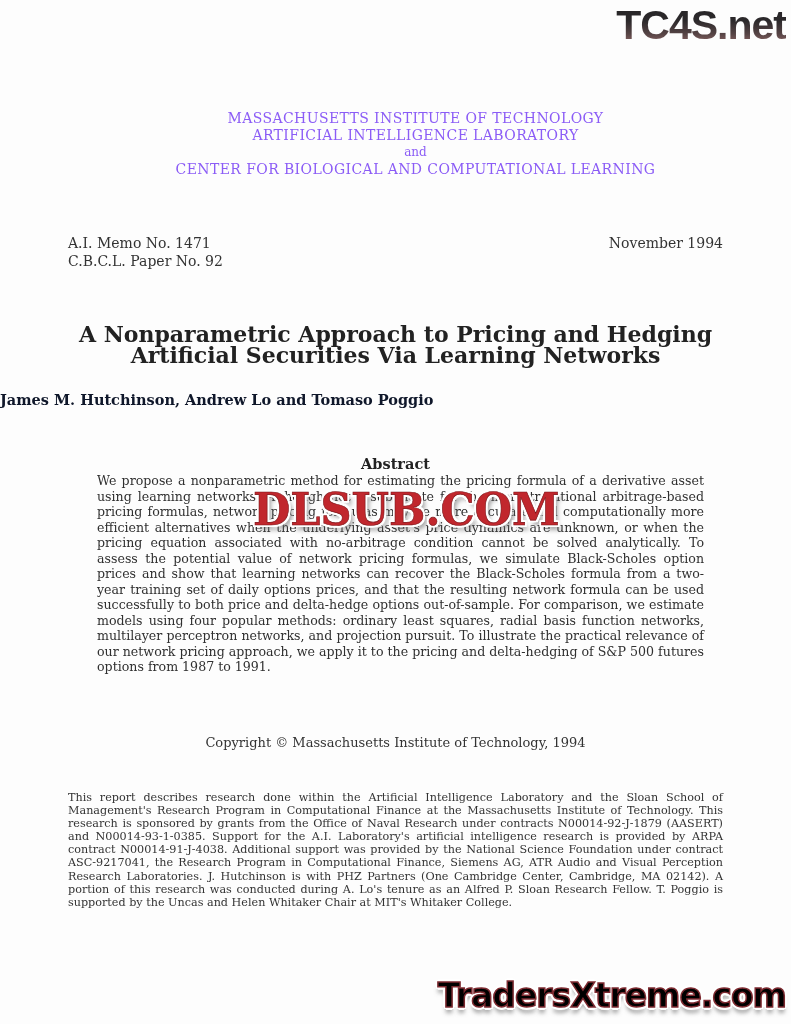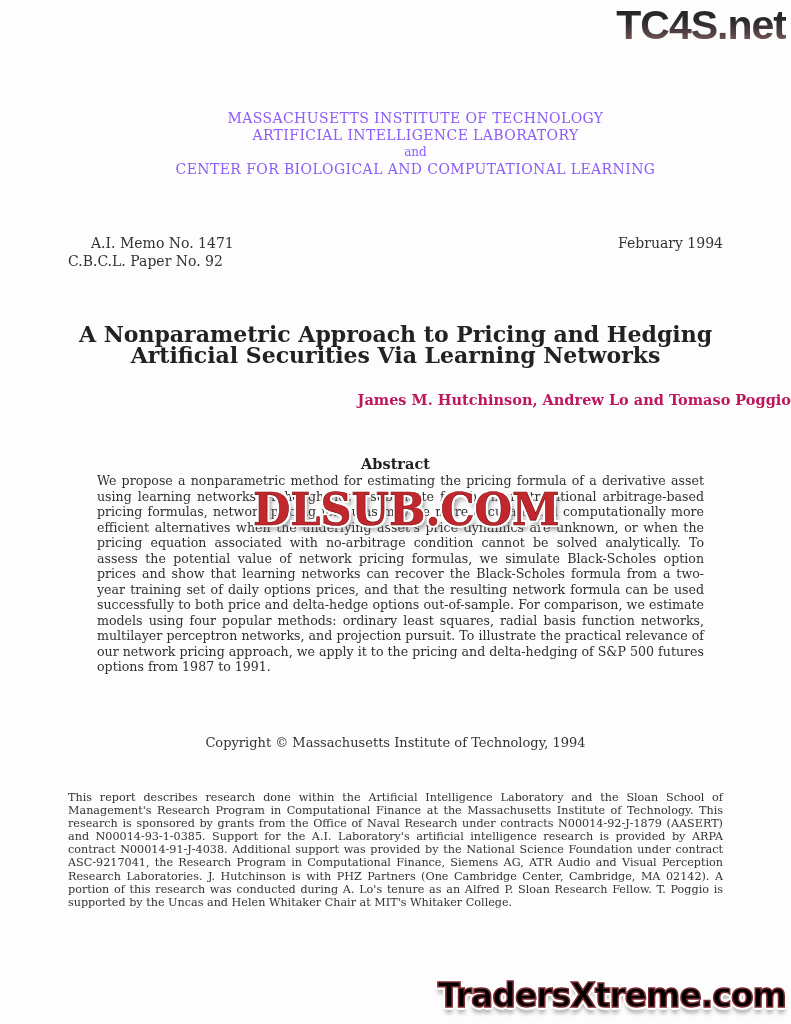--- a/index.html
+++ b/index.html
@@ -48,45 +48,45 @@
   
   .memo {
     position: absolute;
     top: 234px;
     left: 68px;
     width: 655px;
     font-size: 14px;
     line-height: 18px;
     color: #333;
   }
-  .memo-row { display: flex; justify-content: space-between; margin-left: 23px; }
+  .memo-row { display: flex; justify-content: space-between; }
 
   
   .title {
     position: absolute;
     top: 324px;
     left: 0;
     width: 100%;
     text-align: center;
     font-weight: bold;
     font-size: 22px;
     line-height: 21px;
     color: #222;
   }
 
   
   .authors {
     position: absolute;
     top: 391px;
     left: 0;
     width: 100%;
-    text-align: right;
+    text-align: left;
     font-weight: bold;
     font-size: 14.5px;
-    color: #be185d;
+    color: #0f172a;
   }
 
   
   .abs-head {
     position: absolute;
     top: 455px;
     left: 0;
     width: 100%;
     text-align: center;
     font-weight: bold;
@@ -173,21 +173,21 @@
   <div class="inst">
     <div>MASSACHUSETTS INSTITUTE OF TECHNOLOGY</div>
     <div>ARTIFICIAL INTELLIGENCE LABORATORY</div>
     <div class="and">and</div>
     <div>CENTER FOR BIOLOGICAL AND COMPUTATIONAL LEARNING</div>
   </div>
 
   <div class="memo">
     <div class="memo-row">
       <span>A.I. Memo No. 1471</span>
-      <span>February 1994</span>
+      <span>November 1994</span>
     </div>
     <div>C.B.C.L. Paper No. 92</div>
   </div>
 
   <div class="title">
     <div>A Nonparametric Approach to Pricing and Hedging</div>
     <div>Artificial Securities Via Learning Networks</div>
   </div>
 
   <div class="authors">James M. Hutchinson, Andrew Lo and Tomaso Poggio</div>

